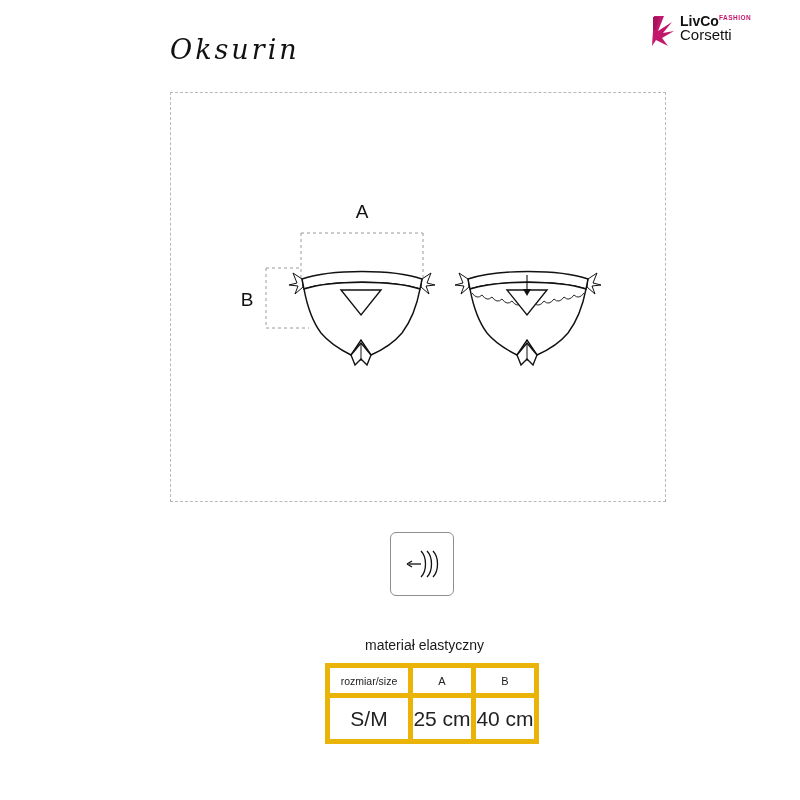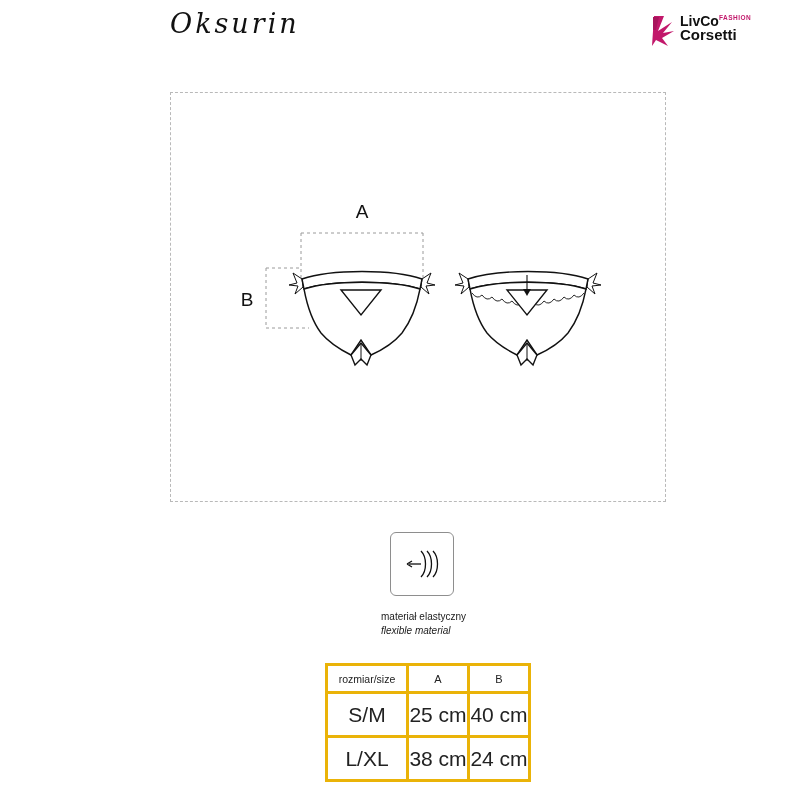--- a/index.html
+++ b/index.html
@@ -13,21 +13,21 @@
     position: relative;
     font-family: "Liberation Sans", sans-serif;
     color: #1a1a1a;
     overflow: hidden;
   }
 
   
   .product-title {
     position: absolute;
     left: 170px;
-    top: 8px;
+    top: 34px;
     font-family: "DejaVu Serif", serif;
     font-style: italic;
     font-size: 27px;
     letter-spacing: 3px;
     color: #111;
     font-weight: 400;
   }
 
   .brand-logo {
     position: absolute;
@@ -57,21 +57,21 @@
   }
   .brand-fashion {
     font-size: 6.5px;
     font-weight: bold;
     color: #c2186b;
     letter-spacing: 0.5px;
     vertical-align: super;
   }
   .brand-line2 {
     font-size: 15px;
-    font-weight: bold;
+    font-weight: normal;
     color: #111;
     letter-spacing: 0px;
     margin-top: -2px;
   }
 
   
   .illustration-frame {
     position: absolute;
     left: 170px;
     top: 92px;
@@ -94,38 +94,37 @@
     top: 532px;
     width: 64px;
     height: 64px;
     border: 1px solid #8e8e8e;
     border-radius: 6px;
     box-sizing: border-box;
   }
   .material-caption {
     position: absolute;
     left: 365px;
-    top: 610px;
+    top: 636px;
     width: 200px;
-    font-size: 10px;
+    font-size: 14px;
     line-height: 1.35;
     color: #1a1a1a;
-    margin-left: 16px;
   }
   .material-caption .it { font-style: italic; }
 
   
   .size-table {
     position: absolute;
     left: 325px;
     top: 663px;
     border-collapse: collapse;
   }
   .size-table td, .size-table th {
-    border: 3px solid #eab308;
+    border: 5px solid #eab308;
     padding: 0;
     text-align: center;
     vertical-align: middle;
     font-weight: normal;
   }
   .size-table thead th {
     height: 25px;
     font-size: 11px;
     color: #222;
   }
@@ -225,36 +224,30 @@
       <path d="M16 31 L21 28 M16 31 L21 34"></path>
       <path d="M30 18 C36 24 36 38 30 44"></path>
       <path d="M36 18 C42 24 42 38 36 44"></path>
       <path d="M42 18 C48 24 48 38 42 44"></path>
     </g>
   </svg>
 </div>
 
 <div class="material-caption">
   <div>materiał elastyczny</div>
-  <div class="it">flexible material</div>
 </div>
 
 <table class="size-table">
   <thead>
     <tr>
       <th class="col-size">rozmiar/size</th>
       <th class="col-a">A</th>
       <th class="col-b">B</th>
     </tr>
   </thead>
   <tbody>
     <tr>
       <td class="col-size">S/M</td>
       <td class="col-a">25 cm</td>
       <td class="col-b">40 cm</td>
     </tr>
-    <tr>
-      <td class="col-size">L/XL</td>
-      <td class="col-a">38 cm</td>
-      <td class="col-b">24 cm</td>
-    </tr>
   </tbody>
 </table>
 
 </body></html>

